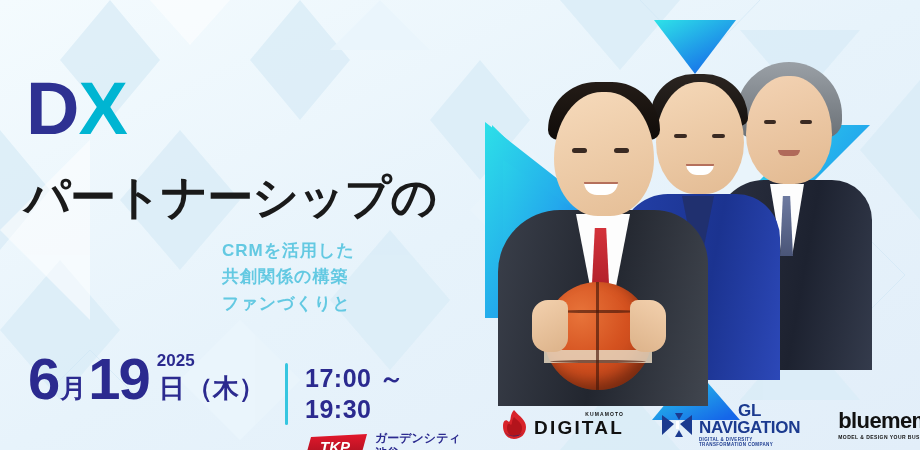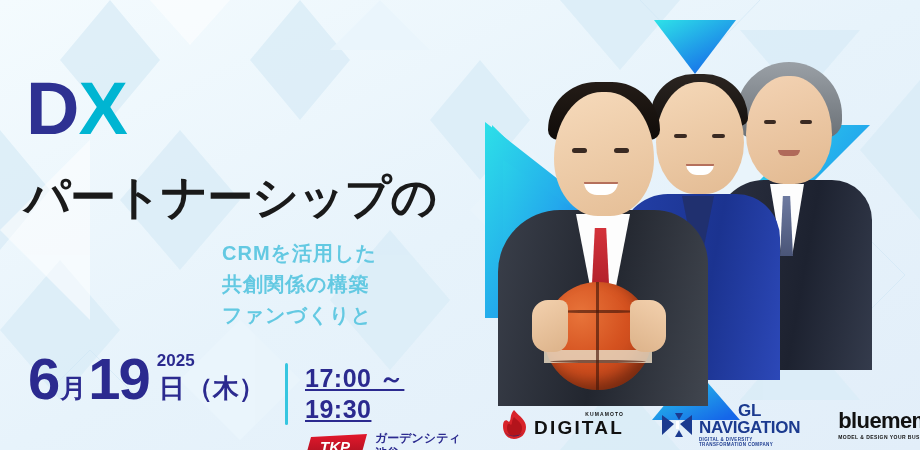--- a/index.html
+++ b/index.html
@@ -43,37 +43,37 @@
 
   .line2{position:absolute;left:24px;top:174px;font-size:46px;font-weight:bold;
          color:#1a1a1a;line-height:1;letter-spacing:-1px;}
 
   .shinka{position:absolute;left:24px;top:232px;font-size:84px;font-weight:bold;
           line-height:1;letter-spacing:-2px;
           background:linear-gradient(120deg,#3fc6e8 0%,#36a8dd 35%,#2a7fc6 70%,#2a5bb0 100%);
           -webkit-background-clip:text;background-clip:text;color:transparent;}
 
   .sub{position:absolute;left:222px;top:238px;color:#63c9e2;font-weight:bold;
-       font-size:20px;line-height:1.55;letter-spacing:1px;}
+       font-size:17px;line-height:1.55;letter-spacing:1px;}
 
   
   .dateblk{position:absolute;left:28px;top:352px;display:flex;align-items:flex-end;
            color:#2b2a8f;}
   .d-num{font-size:58px;font-weight:bold;line-height:.92;letter-spacing:-2px;}
   .d-unit{font-size:26px;font-weight:bold;line-height:1;padding-bottom:4px;margin:0 2px;}
   .year{position:absolute;left:0;top:-4px;font-size:17px;font-weight:bold;color:#2b2a8f;
         letter-spacing:0px;}
   .dow{font-size:26px;font-weight:bold;line-height:1;padding-bottom:4px;}
   .ymd{position:relative;margin-left:8px;padding-top:20px;display:flex;align-items:center;}
 
   .divider{position:absolute;left:285px;top:363px;width:3px;height:62px;
            background:#36c6e0;border-radius:2px;}
 
   .timeblk{position:absolute;left:305px;top:362px;}
-  .time{font-size:25px;font-weight:bold;color:#2b2a8f;letter-spacing:.5px;text-decoration:underline;}
+  .time{font-size:25px;font-weight:bold;color:#2b2a8f;letter-spacing:.5px;}
   .venue{display:flex;align-items:center;margin-top:7px;}
   .tkp{position:relative;width:62px;height:25px;margin-right:8px;}
   .tkp svg{position:absolute;left:0;top:0;}
   .venue-txt{font-size:12px;font-weight:bold;color:#2b2a8f;line-height:1.25;}
 
   
   .logos{position:absolute;left:500px;top:402px;display:flex;align-items:center;gap:38px;}
   .logo{display:flex;align-items:center;}
 
   .volters{display:flex;align-items:center;}

